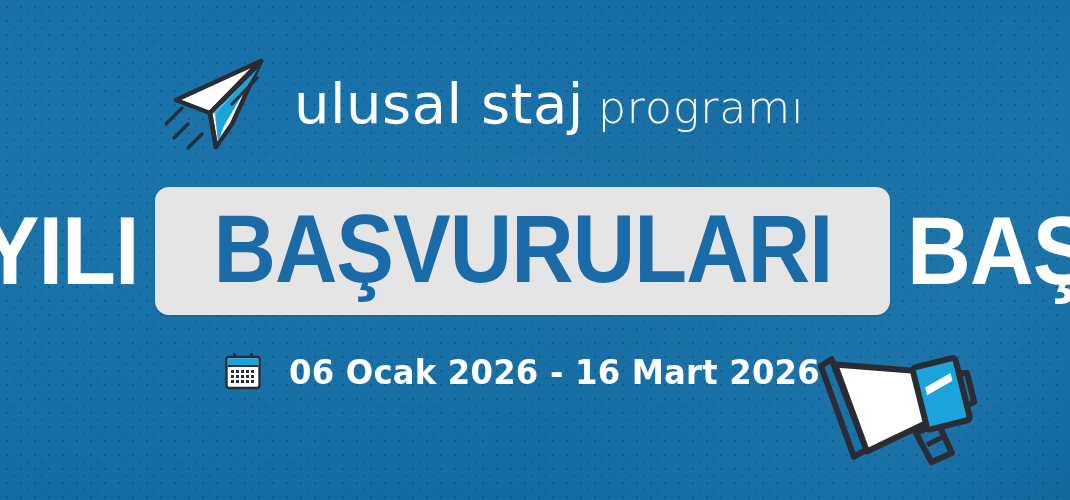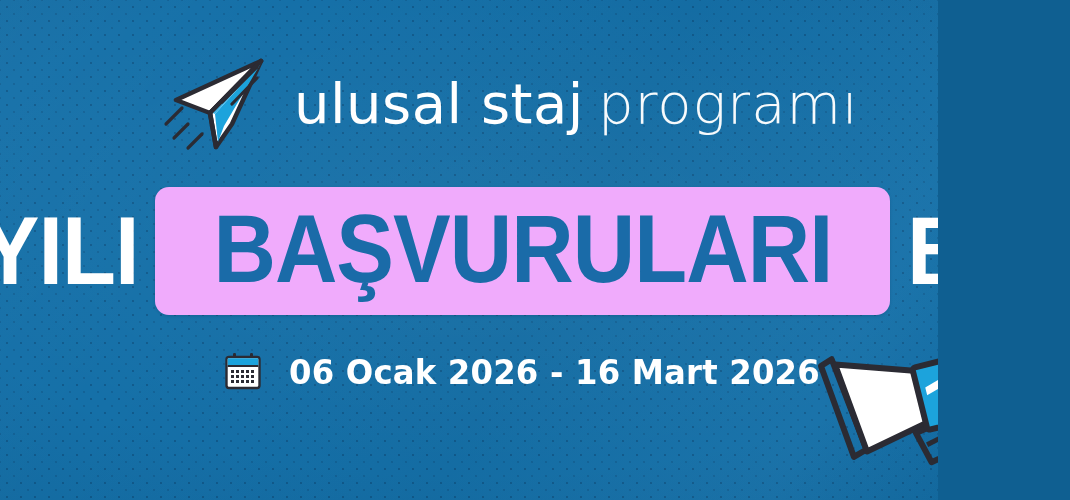--- a/index.html
+++ b/index.html
@@ -2,21 +2,21 @@
 <html><head>
 <meta charset="utf-8">
 <style>
   html, body {
     margin: 0;
     padding: 0;
     background: #0f5f91;
   }
   #banner {
     position: relative;
-    width: 938px;
+    width: 1070px;
     height: 500px;
     overflow: hidden;
     background-color: #1570a8;
     font-family: "Liberation Sans", sans-serif;
     user-select: none;
   }
   
   #texture {
     position: absolute;
     inset: 0;
@@ -66,21 +66,21 @@
   .word-staj {
     font-size: 56px;
     letter-spacing: 0.5px;
     color: #ffffff;
     font-weight: 400;
     font-family: "DejaVu Sans", sans-serif;
     text-transform: lowercase;
     line-height: 1;
   }
   .word-programi {
-    font-size: 56px;
+    font-size: 44px;
     letter-spacing: 1px;
     color: #ffffff;
     font-weight: 300;
     font-family: "DejaVu Sans", sans-serif;
     text-transform: lowercase;
     line-height: 1;
     opacity: 0.97;
     -webkit-text-stroke: 0.2px rgba(255,255,255,0.2);
   }
 
@@ -102,21 +102,21 @@
     font-size: 96px;
     line-height: 1;
     letter-spacing: -1px;
     color: #ffffff;
     transform: scaleX(0.92);
     transform-origin: center;
   }
   #headline-left  { margin-right: 4px; margin-left: -92px; }
   #headline-right { margin-left: 4px; margin-right: -92px; }
   #headline-boxed {
-    background: #f0abfc;
+    background: #e5e5e5;
     border-radius: 14px;
     padding: 14px 24px 18px 24px;
     display: flex;
     align-items: center;
     box-shadow: 0 1px 3px rgba(0,30,60,0.18);
   }
   #headline-boxed .headline-part {
     color: #1a6ba8;
     transform: scaleX(0.90);
   }

